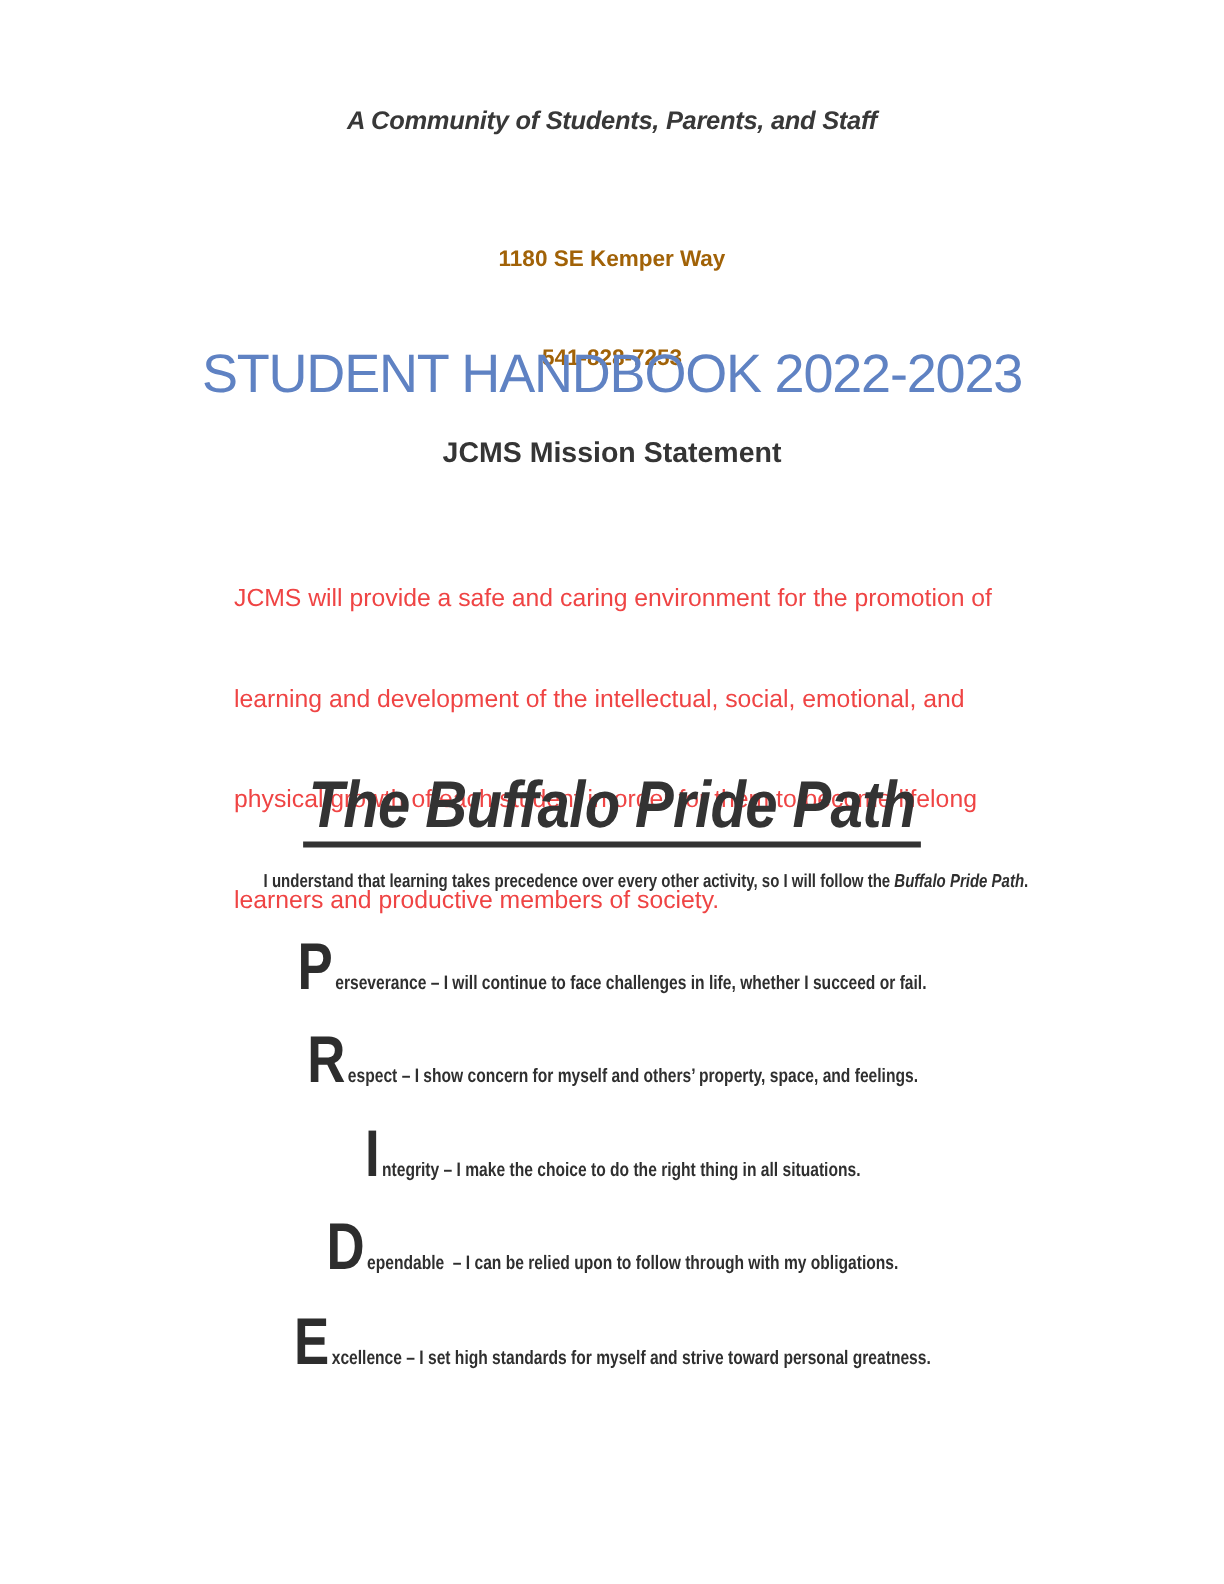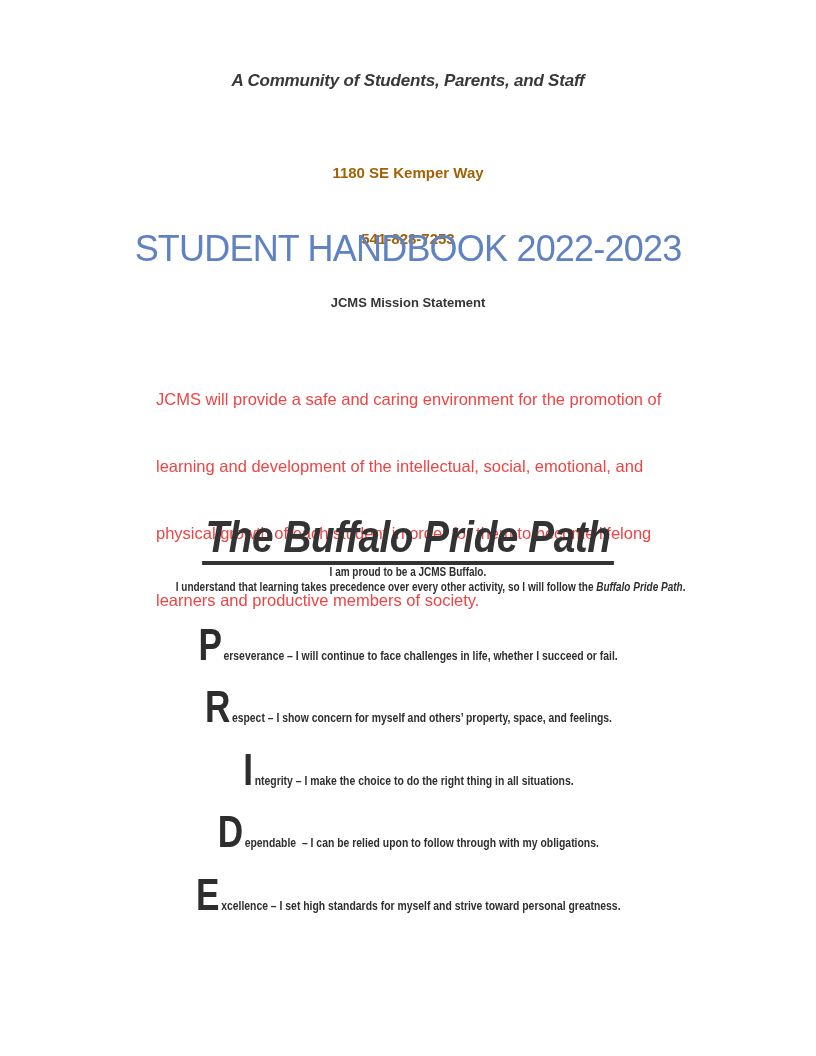--- a/index.html
+++ b/index.html
@@ -49,21 +49,21 @@
   .doc-title {
     top: 212px;
     font-size: 36px;
     font-weight: normal;
     letter-spacing: -0.8px;
     line-height: 42px;
   }
 
   .mission-heading {
     top: 277px;
-    font-size: 13px;
+    font-size: 19px;
     font-weight: bold;
     color: #353535;
     line-height: 20px;
   }
 
   .mission-paragraph {
     position: absolute;
     top: 327px;
     left: 156px;
     width: 520px;
@@ -156,23 +156,20 @@
     <div>JCMS will provide a safe and caring environment for the promotion of</div>
     <div>learning and development of the intellectual, social, emotional, and</div>
     <div>physical growth of each student in order for them to become lifelong</div>
     <div>learners and productive members of society.</div>
   </div>
 
   <div class="centered-row pride-heading-row">
     <span class="pride-heading">The Buffalo Pride Path</span>
   </div>
 
-  <div class="centered-row intro-line-1">
-    <span class="condensed-bold">I am proud to be a JCMS Buffalo.</span>
-  </div>
 
   <div class="centered-row intro-line-2">
     <span class="condensed-bold"><span>I understand that learning takes precedence over every other activity, so I will follow the </span><span class="intro-italic">Buffalo Pride Path</span><span>.</span></span>
   </div>
 
   <div class="pride-row pride-row-p">
     <div class="pride-row-inner">
       <span class="pride-letter">P</span>
       <span class="pride-text">erseverance – I will continue to face challenges in life, whether I succeed or fail.</span>
     </div>

